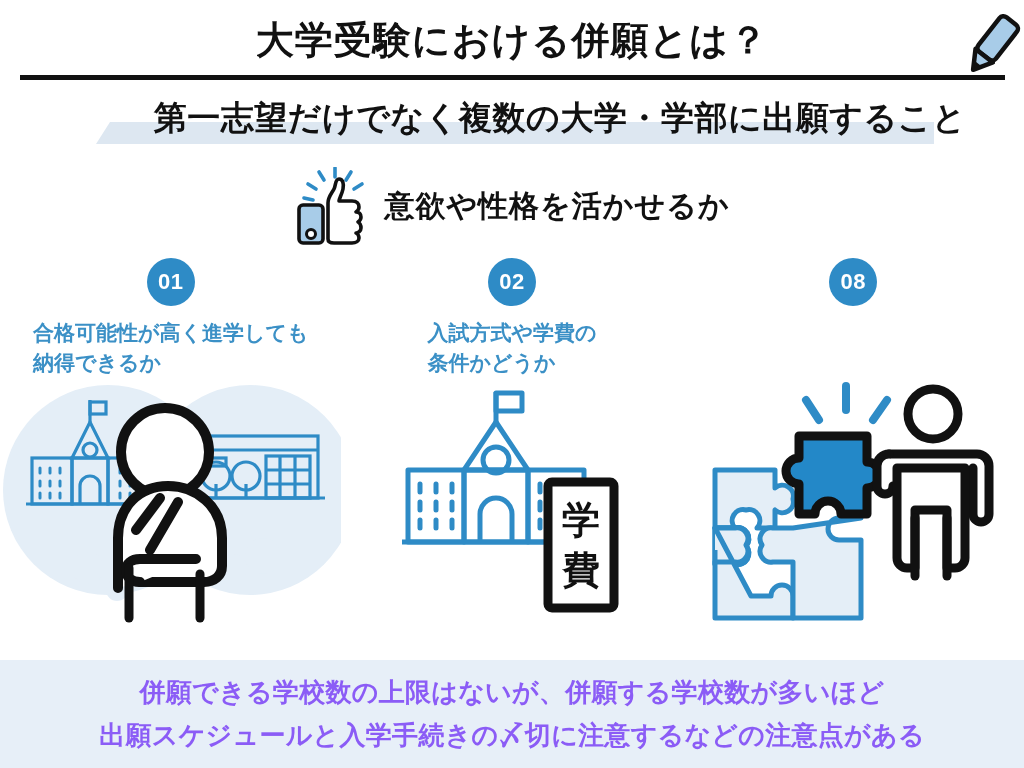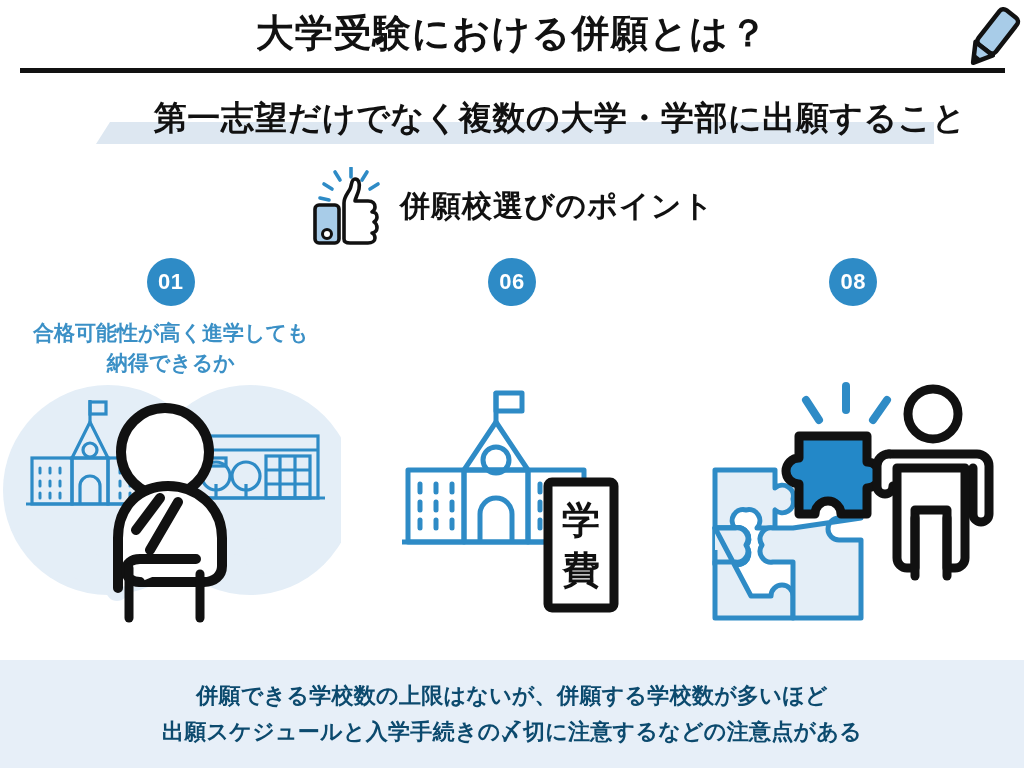--- a/index.html
+++ b/index.html
@@ -17,21 +17,21 @@
   .slide {
     position: relative;
     width: 1024px;
     height: 768px;
     background: #ffffff;
   }
 
   
   .header {
     position: absolute;
-    left: 0; top: 0;
+    left: 0; top: 7px;
     width: 1024px;
     height: 86px;
   }
   .title {
     position: absolute;
     left: 0;
     top: 8px;
     width: 1024px;
     text-align: center;
     font-size: 38px;
@@ -137,21 +137,20 @@
     font-size: 22px;
     font-weight: bold;
     display: flex;
     align-items: center;
     justify-content: center;
     letter-spacing: 0.5px;
     flex: 0 0 auto;
   }
   .col-label {
     margin-top: 12px;
-    text-align: center;
     font-size: 21px;
     font-weight: bold;
     color: #3b90c6;
     line-height: 1.45;
     white-space: pre-line;
   }
   .illus {
     position: absolute;
     left: 0;
     top: 120px;
@@ -167,23 +166,23 @@
     top: 660px;
     width: 1024px;
     height: 108px;
     background: #e7eff8;
     display: flex;
     align-items: center;
     justify-content: center;
   }
   .footer-text {
     text-align: center;
-    font-size: 22px;
-    font-weight: bold;
-    color: #0c4a6e;
+    font-size: 26px;
+    font-weight: bold;
+    color: #8b5cf6;
     line-height: 1.65;
     white-space: pre-line;
     letter-spacing: 0.3px;
   }
 </style>
 </head>
 <body>
 
 <div class="slide">
 
@@ -211,21 +210,21 @@
         <line x1="52" y1="13" x2="57" y2="5"></line>
         <line x1="60" y1="22" x2="68" y2="17"></line>
         <line x1="30" y1="13" x2="25" y2="5"></line>
         <line x1="22" y1="22" x2="14" y2="17"></line>
         <line x1="19" y1="33" x2="10" y2="31"></line>
       </g>
       <path d="M34 72 L34 36 C34 30 38 26 40 22 C42 18 41 12 45 12 C49 12 50 17 49 22 C48 27 45 32 45 34 L58 34 C63 34 65 37 65 40 C65 43 62 45 62 45 C65 45 67 47 67 50 C67 53 64 55 64 55 C66 56 67 58 67 61 C67 64 64 66 62 66 C64 67 65 69 65 71 C65 74 62 76 58 76 L40 76 C36 76 34 75 34 72 Z" fill="#ffffff" stroke="#111111" stroke-width="3.6" stroke-linejoin="round"></path>
       <rect x="5" y="38" width="24" height="38" rx="4" fill="#a8cce8" stroke="#111111" stroke-width="3.6"></rect>
       <circle cx="17" cy="67" r="4.5" fill="#ffffff" stroke="#111111" stroke-width="3"></circle>
     </svg>
-    <div class="section-head-text">併願校選びのポイント</div>
+    <div class="section-head-text">意欲や性格を活かせるか</div>
   </div>
 
   <div class="columns">
 
     <div class="col">
       <div class="num-badge">01</div>
       <div class="col-label">合格可能性が高く進学しても
 納得できるか</div>
       <div class="illus">
         <svg width="341" height="260" viewBox="0 0 341 260">
@@ -293,21 +292,23 @@
             <path d="M150 172 L178 124" fill="none" stroke="#111111" stroke-width="10" stroke-linecap="round"></path>
             <path d="M136 152 L160 120" fill="none" stroke="#111111" stroke-width="10" stroke-linecap="round"></path>
             <line x1="129" y1="190" x2="129" y2="240" stroke="#111111" stroke-width="9" stroke-linecap="round"></line>
             <line x1="200" y1="196" x2="200" y2="240" stroke="#111111" stroke-width="9" stroke-linecap="round"></line>
           </g>
         </svg>
       </div>
     </div>
 
     <div class="col">
-      <div class="num-badge">06</div>
+      <div class="num-badge">02</div>
+      <div class="col-label">入試方式や学費の
+条件かどうか</div>
       <div class="illus">
         <svg width="260" height="250" viewBox="0 0 260 250">
           <g stroke="#2e8bc6" stroke-width="5" fill="none" stroke-linejoin="round">
             <rect x="26" y="92" width="56" height="72"></rect>
             <rect x="146" y="92" width="56" height="72"></rect>
             <path d="M82 92 L114 44 L146 92 Z"></path>
             <rect x="82" y="92" width="64" height="72"></rect>
             <circle cx="114" cy="82" r="13"></circle>
             <line x1="114" y1="44" x2="114" y2="14"></line>
             <rect x="114" y="15" width="26" height="18"></rect>

